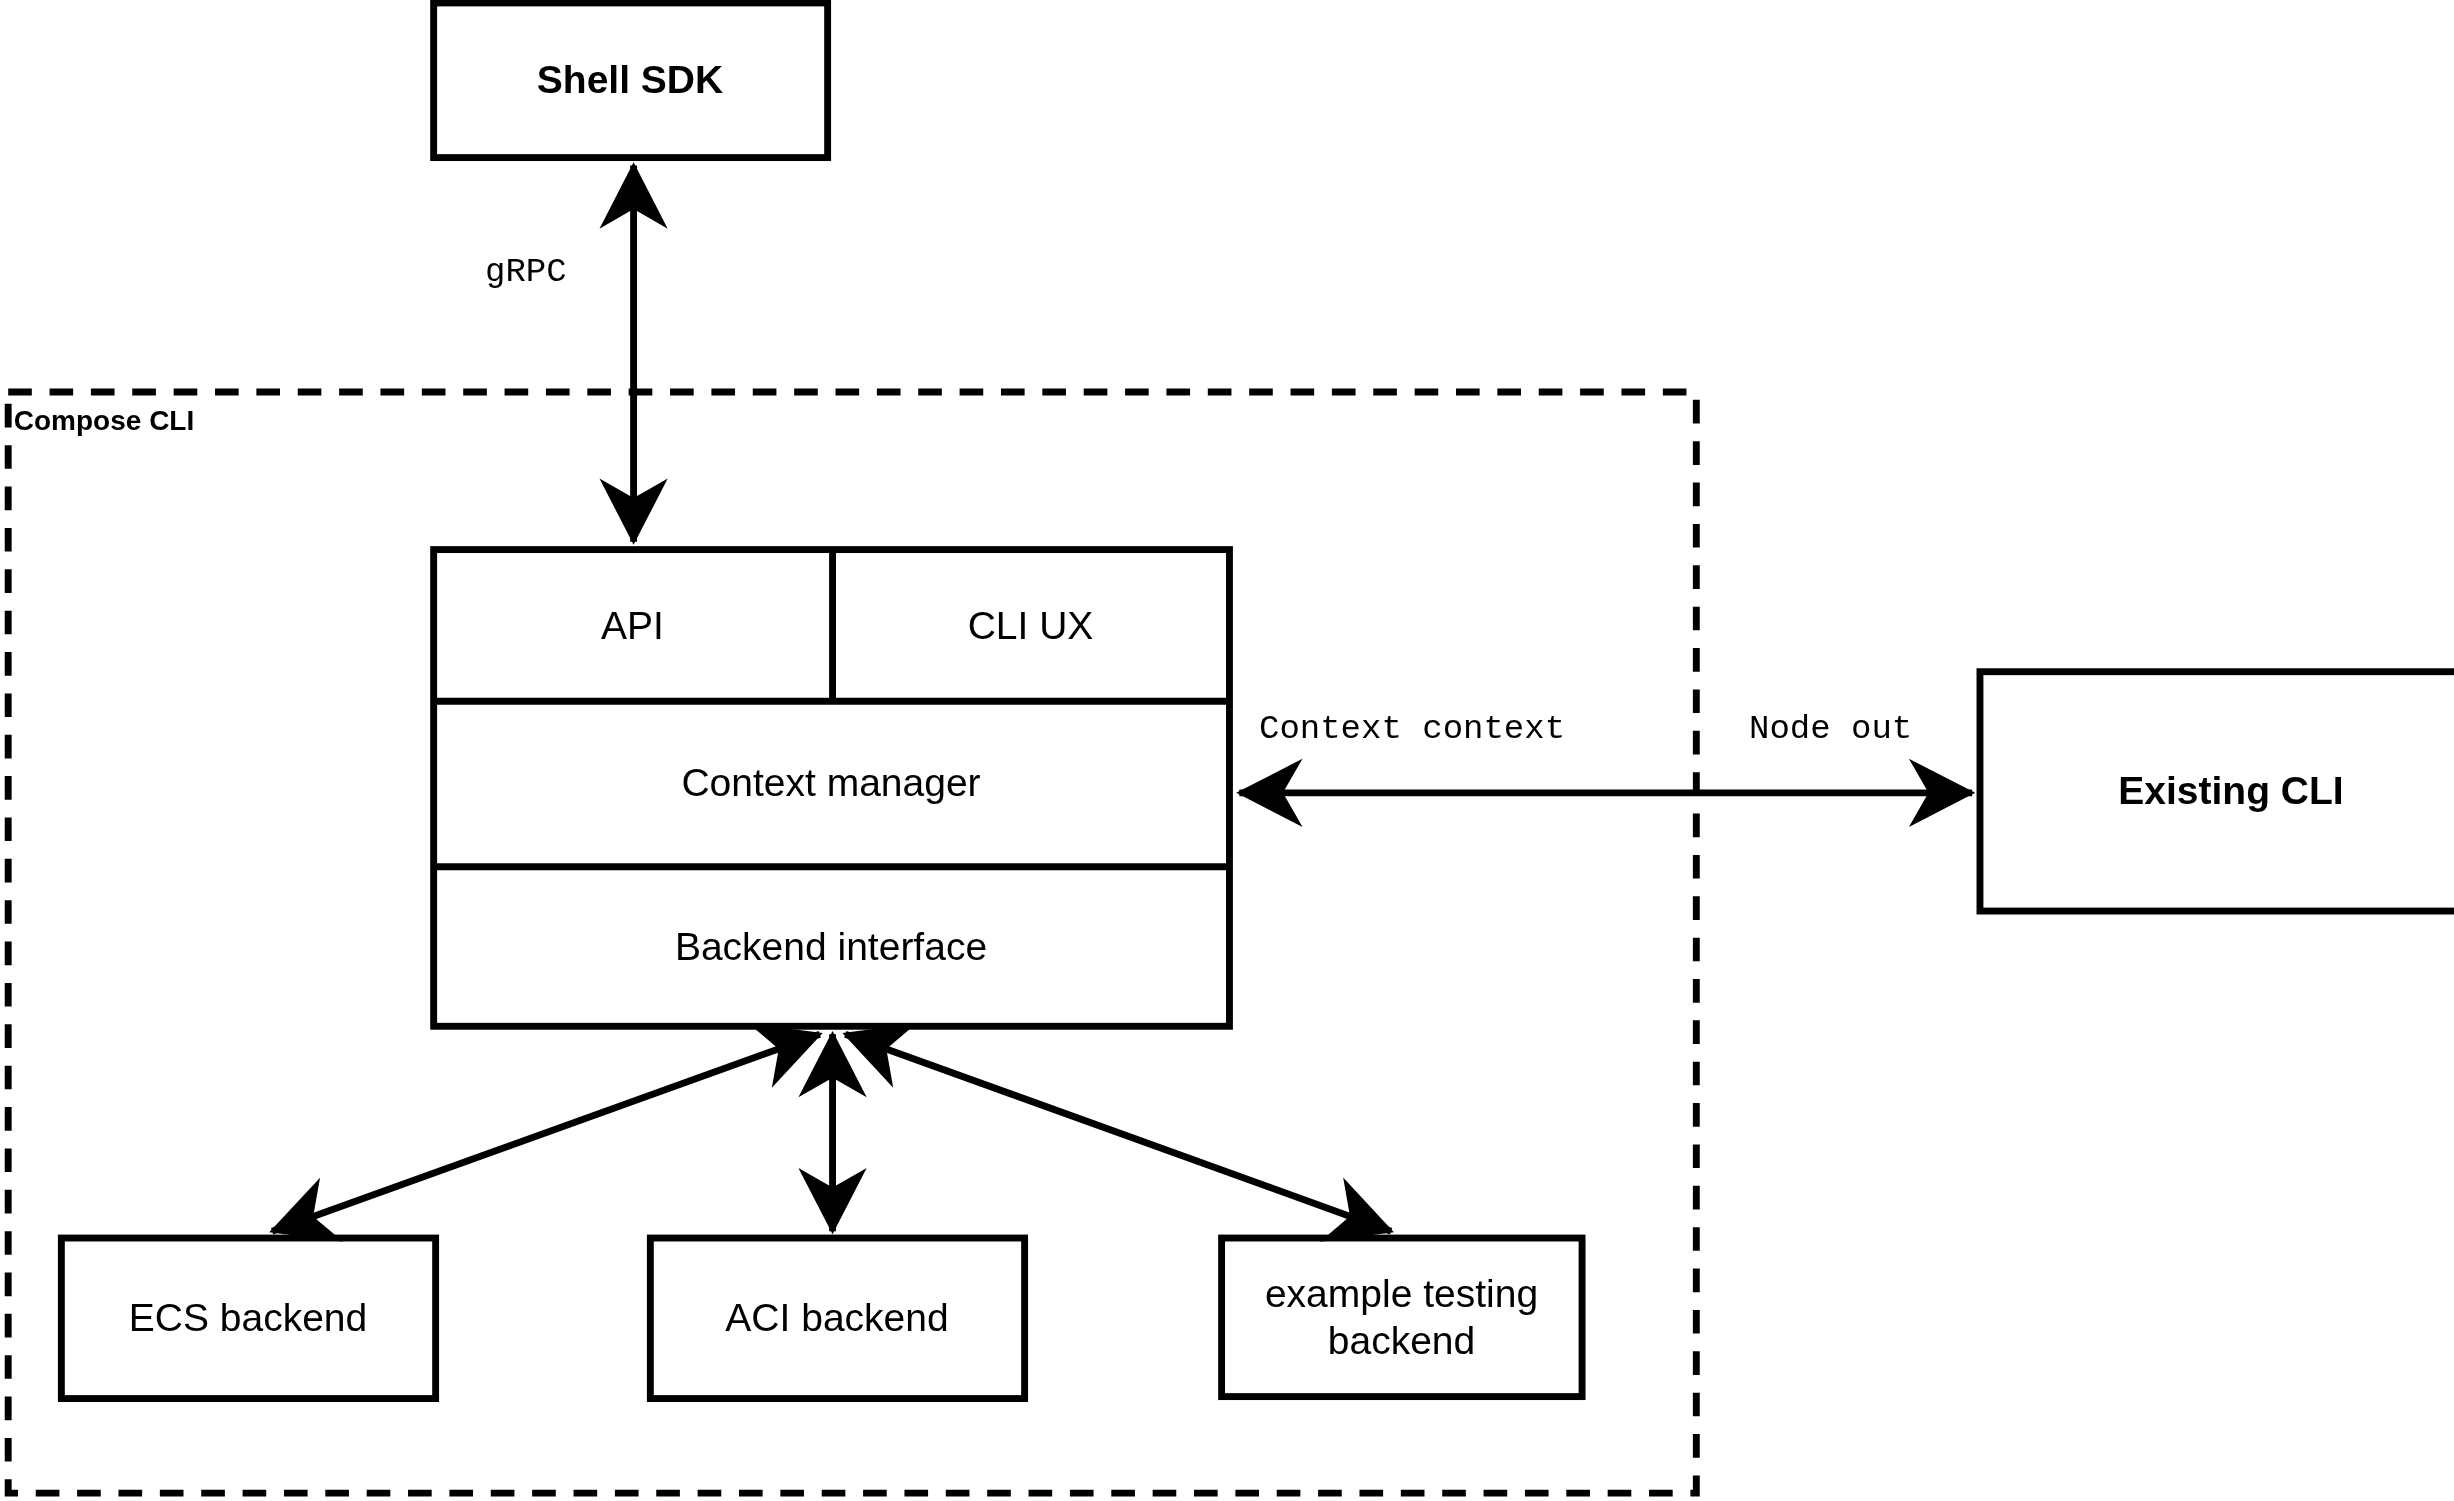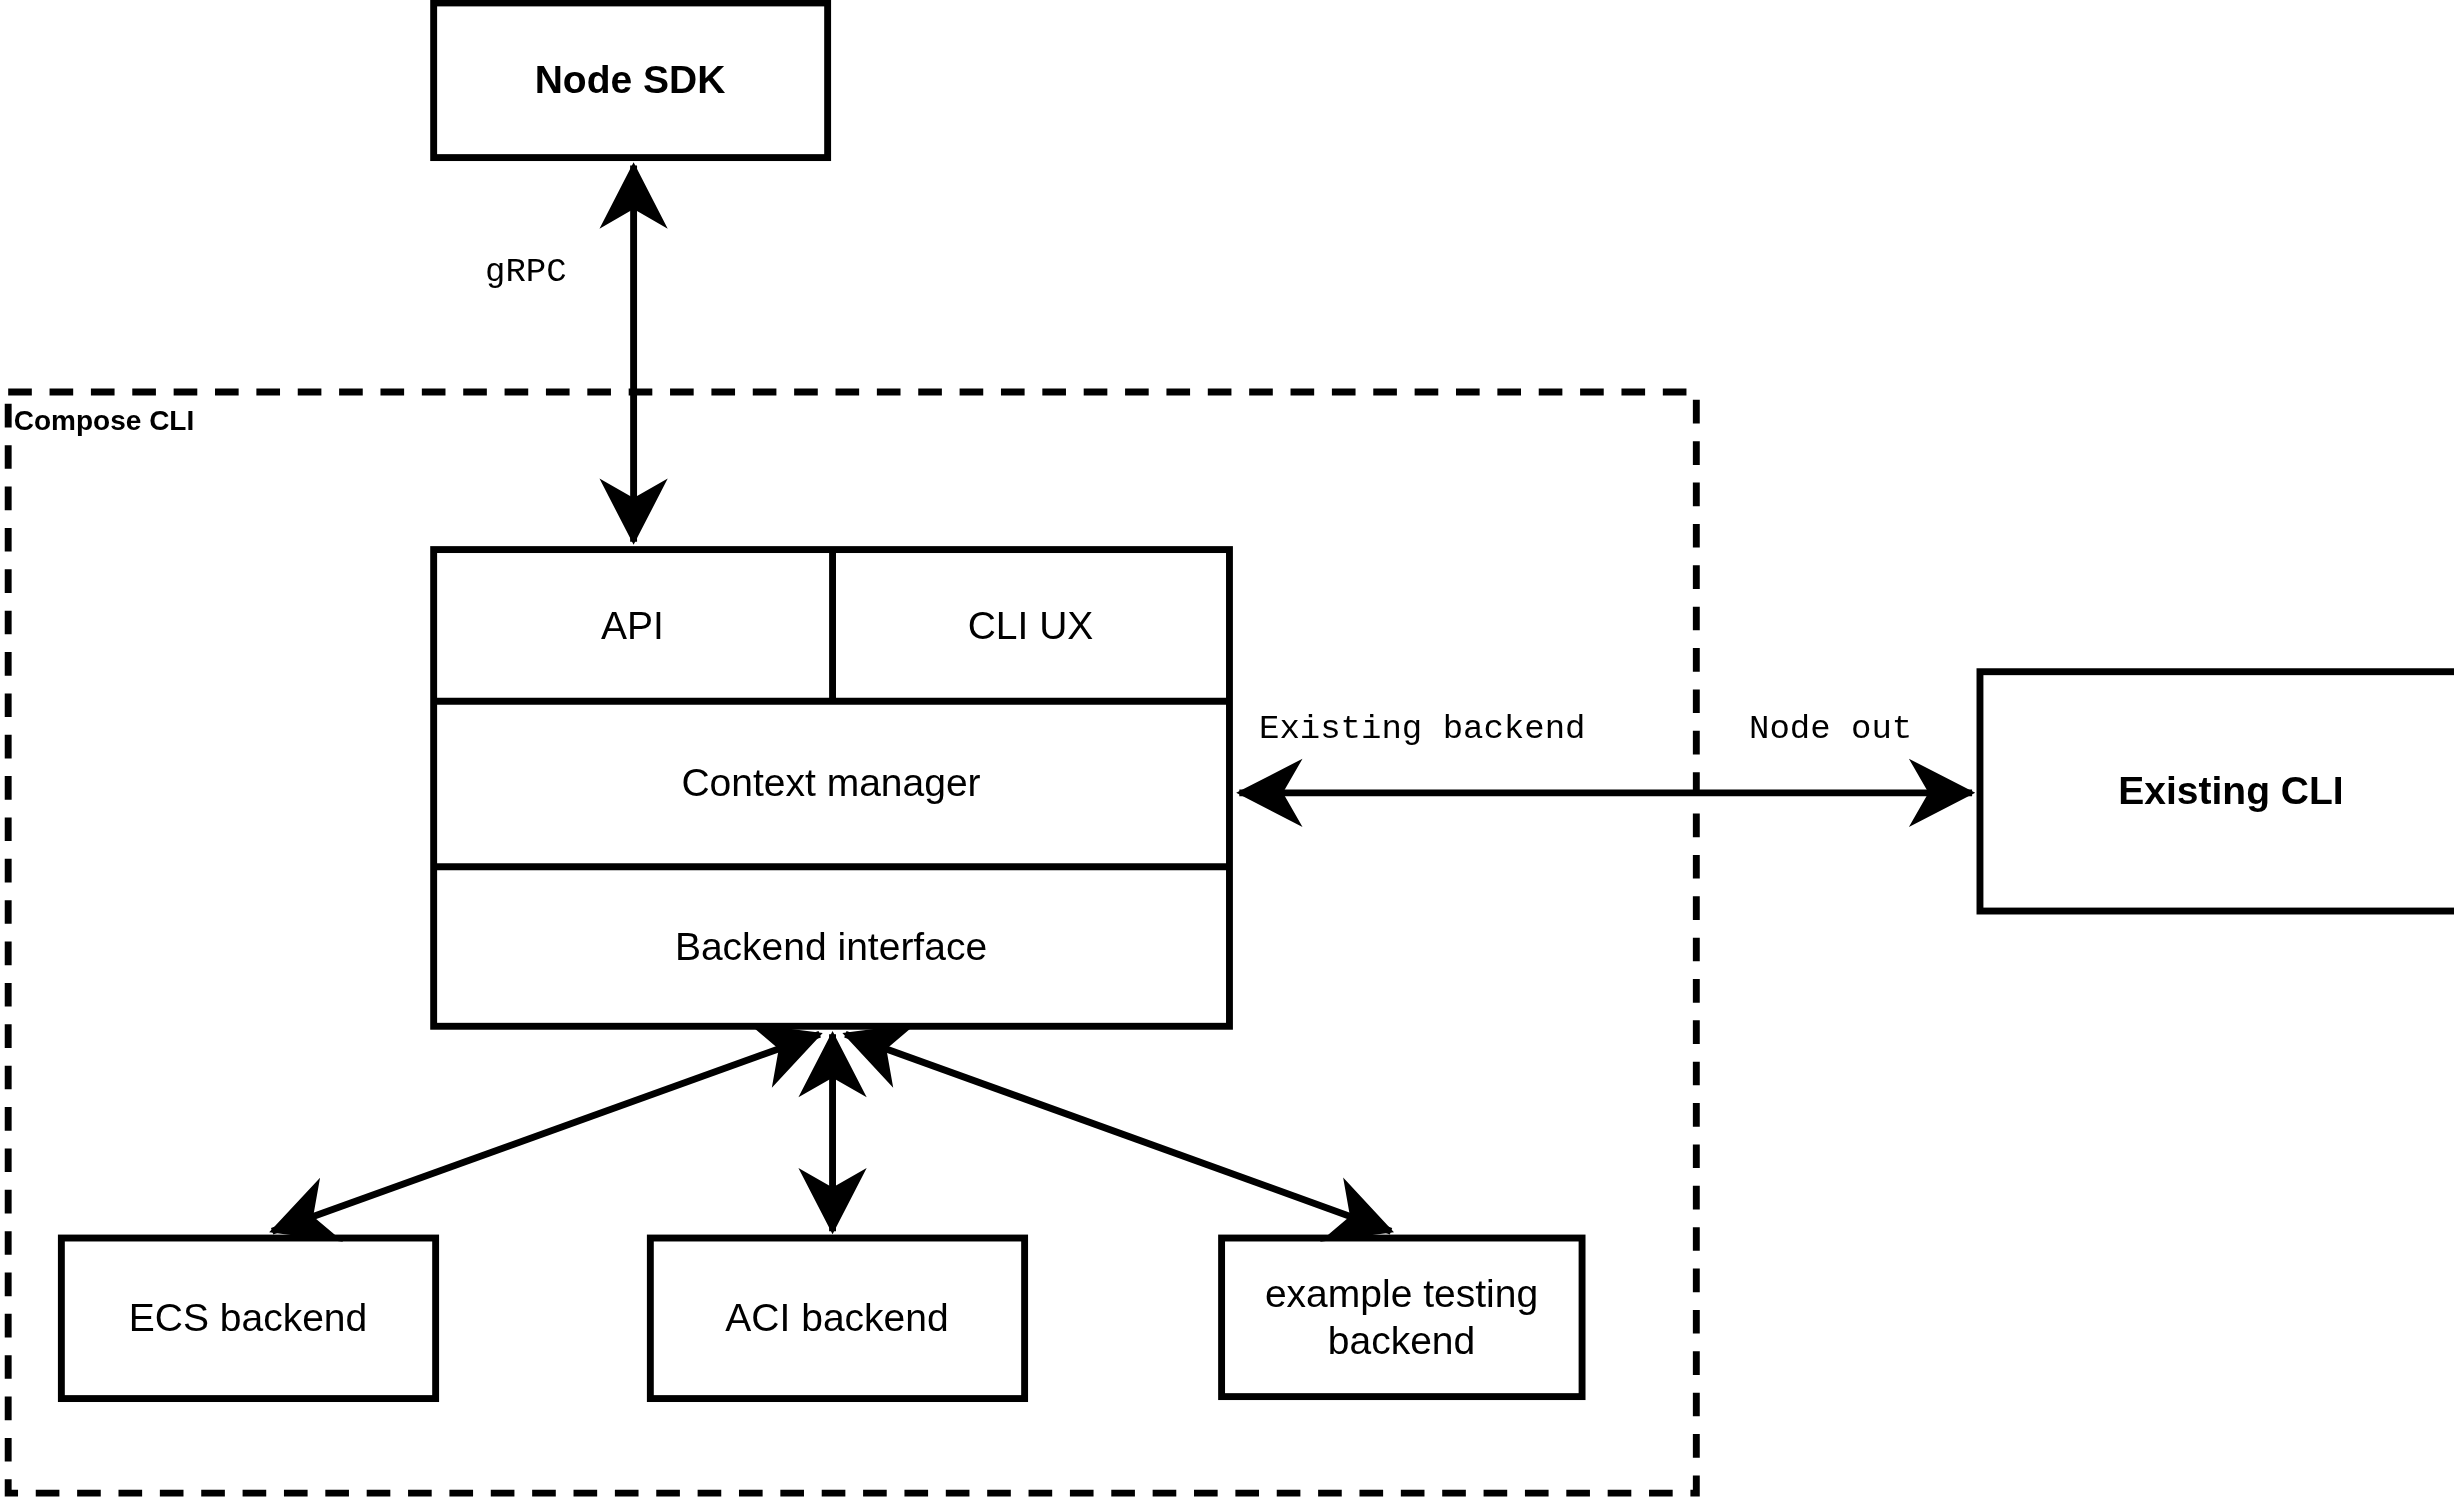--- a/index.html
+++ b/index.html
@@ -92,39 +92,39 @@
 
     <line x1="832" y1="1050" x2="276" y2="1250" stroke="#000000" stroke-width="7" marker-start="url(#arrowOpen)" marker-end="url(#arrowOpen)"></line>
 
     <line x1="845" y1="1050" x2="845" y2="1250" stroke="#000000" stroke-width="7" marker-start="url(#arrowOpen)" marker-end="url(#arrowOpen)"></line>
 
     <line x1="858" y1="1050" x2="1412" y2="1250" stroke="#000000" stroke-width="7" marker-start="url(#arrowOpen)" marker-end="url(#arrowOpen)"></line>
   </svg>
 
   <div class="group-label" style="left:13.8px; top:406px;">Compose CLI</div>
 
-  <div class="box-label bold" style="left:433px; top:3px; width:394px; height:155px;">Node SDK</div>
+  <div class="box-label bold" style="left:433px; top:3px; width:394px; height:155px;">Shell SDK</div>
 
   <div class="box-label" style="left:433px; top:550px; width:399px; height:152px;">API</div>
 
   <div class="box-label" style="left:832px; top:550px; width:397px; height:152px;text-align:right;">CLI UX</div>
 
   <div class="box-label" style="left:433px; top:867px; width:796px; height:160px;">Backend interface</div>
 
   <div class="box-label" style="left:433px; top:701px; width:796px; height:165px;">Context manager</div>
 
   <div class="box-label bold" style="left:1980px; top:672px; width:502px; height:239px;">Existing CLI</div>
 
   <div class="box-label" style="left:61px; top:1238px; width:374px; height:161px;">ECS backend</div>
 
   <div class="box-label" style="left:650px; top:1238px; width:374px; height:161px;">ACI backend</div>
 
   <div class="box-label" style="left:1221px; top:1238px; width:361px; height:159px;">example testing
 backend</div>
 
   <div class="edge-label" style="left:485px; top:254px;">gRPC</div>
 
-  <div class="edge-label" style="left:1259px; top:711px;">Existing backend</div>
+  <div class="edge-label" style="left:1259px; top:711px;">Context context</div>
 
   <div class="edge-label" style="left:1749px; top:711px;">Node out</div>
 
 </div>
 
 
 </body></html>

